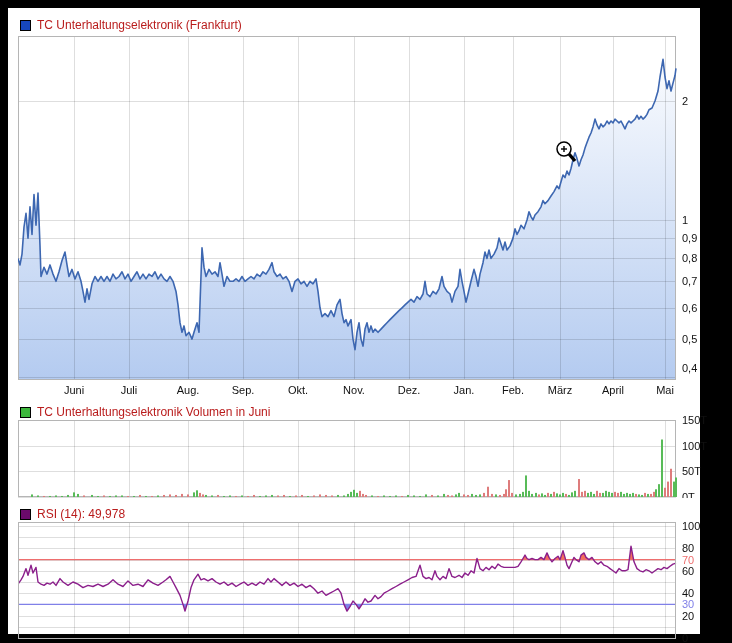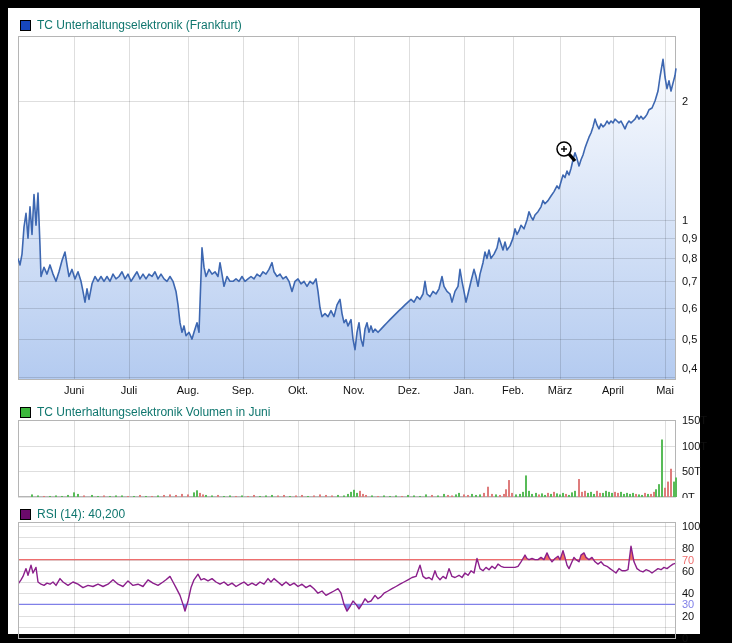--- a/index.html
+++ b/index.html
@@ -1,20 +1,20 @@
 <!DOCTYPE html>
 <html><head>
 <meta charset="utf-8">
 <style>
   html,body{margin:0;padding:0;background:#000;}
   #canvas{position:relative;width:732px;height:643px;background:#000;overflow:hidden;
           font-family:"Liberation Sans",sans-serif;}
   #widget{position:absolute;left:8px;top:8px;width:692px;height:626px;background:#fff;}
   .legend-row{position:absolute;left:12px;height:14px;display:flex;align-items:center;gap:6px;
-              font-size:12px;color:#0f766e;white-space:nowrap;z-index:2;}
+              font-size:12px;color:#b91c1c;white-space:nowrap;z-index:2;}
   .sq{width:9px;height:9px;border:1px solid #000;flex:0 0 auto;}
   #widget svg{position:absolute;left:10px;display:block;}
   svg text{font-family:"Liberation Sans",sans-serif;font-size:11px;fill:#111;}
 </style>
 </head>
 <body>
 
 <div id="canvas">
   <div id="widget">
 
@@ -250,21 +250,21 @@
         <rect x="655" y="71.6" width="2" height="15.400000000000006" fill="#58bb58"></rect>
         <rect x="657" y="67.49333333333334" width="2" height="19.50666666666666" fill="#58bb58"></rect>
         <text x="664" y="14">150T</text>
         <text x="664" y="39.666666666666664">100T</text>
         <text x="664" y="65.33333333333333">50T</text>
         <text x="664" y="91">0T</text>
       </svg>
 
     <div class="legend-row" style="top:499px">
       <span class="sq" id="sq-rsi" style="background: rgb(107, 10, 107);"></span>
-      <span>RSI (14): 40,200</span>
+      <span>RSI (14): 49,978</span>
     </div>
     <svg id="rsi-svg" style="top:514px" width="690" height="120" viewBox="0 0 690 120">
         <defs>
           <clipPath id="clipOB">
             <rect x="0" y="0" width="658" height="37.599999999999994"></rect>
           </clipPath>
           <clipPath id="clipOS">
             <rect x="0" y="82.4" width="658" height="37.599999999999994"></rect>
           </clipPath>
         </defs>

